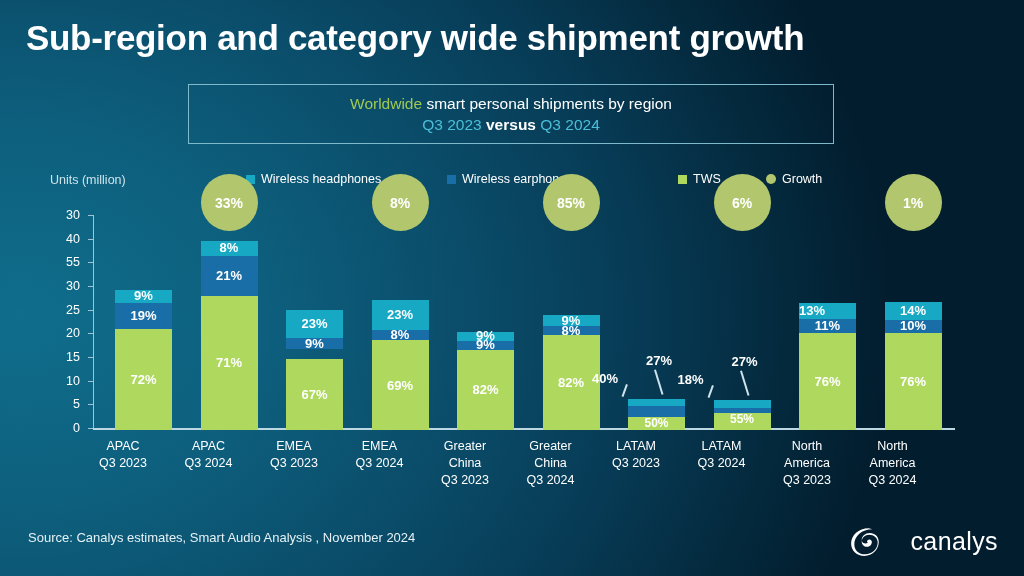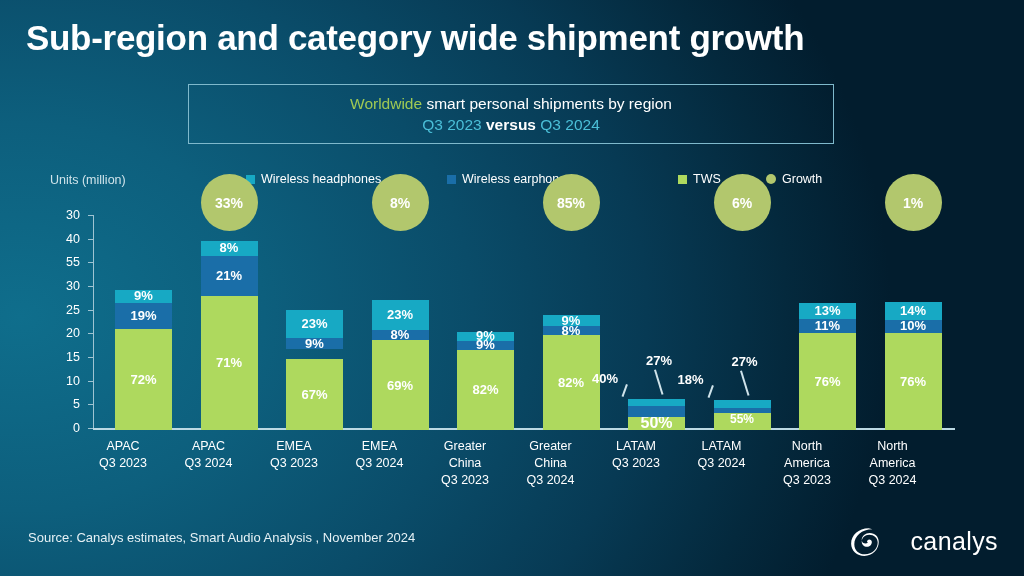--- a/index.html
+++ b/index.html
@@ -199,21 +199,21 @@
           <div class="seg seg-ear" style="bottom: 94.6667px; height: 9.46667px;"></div>
           <div class="seg seg-head" style="bottom: 104.133px; height: 10.4133px;"></div>
           <span class="ext-label" style="left: 0px; width: 57px; text-align: center; bottom: 93.4px;">8%</span>
           <span class="ext-label" style="left: 0px; width: 57px; text-align: center; bottom: 103.34px;">9%</span>
           <div class="growth-bubble" style="width: 57px; height: 57px; left: 0px; bottom: 199px;">
             <span class="growth-label">85%</span>
           </div>
         </div>
         <div class="bar-group" style="left: 534px; width: 57px; height: 215px;">
           <div class="seg seg-tws" style="bottom: 0px; height: 13.2533px;">
-            <span class="seg-label" style="font-size: 16px;">50%</span>
+            <span class="seg-label" style="font-size: 12px;">50%</span>
           </div>
           <div class="seg seg-ear" style="bottom: 13.2533px; height: 10.4133px;"></div>
           <div class="seg seg-head" style="bottom: 23.6667px; height: 7.1px;"></div>
           <span class="ext-label" style="left: -36px; bottom: 44.7667px;">40%</span>
           <div class="leader" style="left: -2px; bottom: 32.7667px; width: 1.5px; height: 13px; transform: rotate(20deg);"></div>
           <span class="ext-label" style="left: 18px; bottom: 62.7667px;">27%</span>
           <div class="leader" style="left: 26px; bottom: 33.7667px; width: 1.5px; height: 26px; transform: rotate(-17deg);"></div>
         </div>
         <div class="bar-group" style="left: 619.5px; width: 57px; height: 215px;">
           <div class="seg seg-tws" style="bottom: 0px; height: 22px; text-align: center;">
@@ -229,21 +229,21 @@
             <span class="growth-label">6%</span>
           </div>
         </div>
         <div class="bar-group" style="left: 705px; width: 57px; height: 215px;">
           <div class="seg seg-tws" style="bottom: 0px; height: 96.56px;">
             <span class="seg-label">76%</span>
           </div>
           <div class="seg seg-ear" style="bottom: 96.56px; height: 14.2px;"></div>
           <div class="seg seg-head" style="bottom: 110.76px; height: 16.5667px;"></div>
           <span class="ext-label" style="left: 0px; width: 57px; text-align: center; bottom: 97.66px;">11%</span>
-          <span class="ext-label" style="left: 0px; width: 57px; text-align: center; bottom: 113.043px;">13%</span>
+          <span class="ext-label" style="left: 0px; width: 57px; bottom: 113.043px;">13%</span>
         </div>
         <div class="bar-group" style="left: 790.5px; width: 57px; height: 215px;">
           <div class="seg seg-tws" style="bottom: 0px; height: 97.5067px;">
             <span class="seg-label">76%</span>
           </div>
           <div class="seg seg-ear" style="bottom: 97.5067px; height: 12.78px;"></div>
           <div class="seg seg-head" style="bottom: 110.287px; height: 17.9867px;"></div>
           <span class="ext-label" style="left: 0px; width: 57px; text-align: center; bottom: 97.8967px;">10%</span>
           <span class="ext-label" style="left: 0px; width: 57px; text-align: center; bottom: 113.28px;">14%</span>
           <div class="growth-bubble" style="width: 57px; height: 57px; left: 0px; bottom: 199px;">

